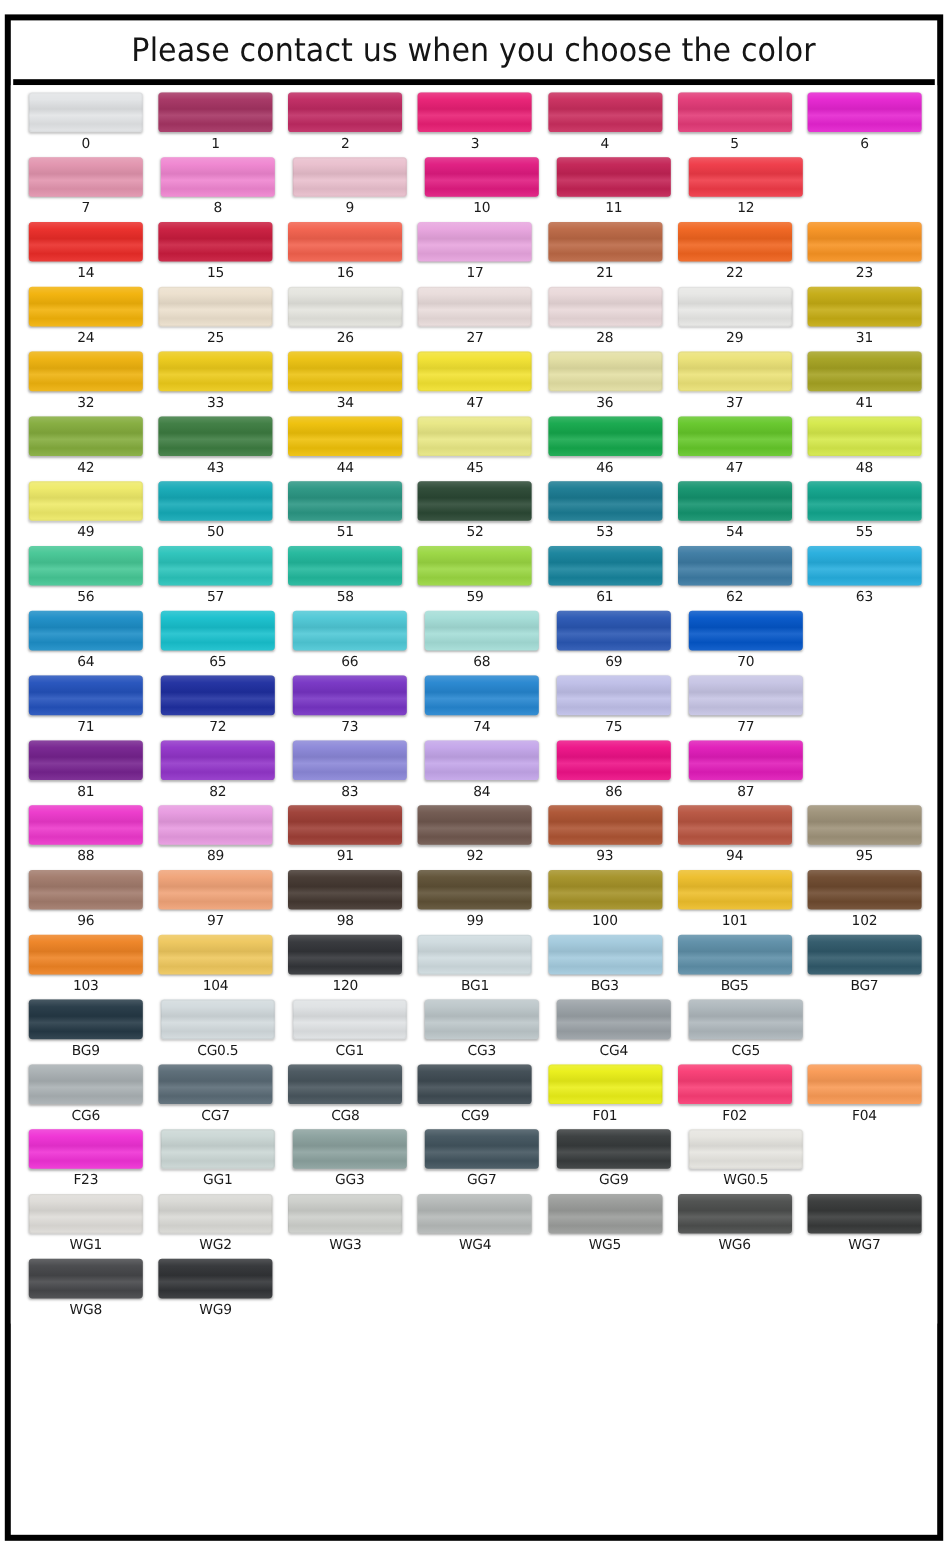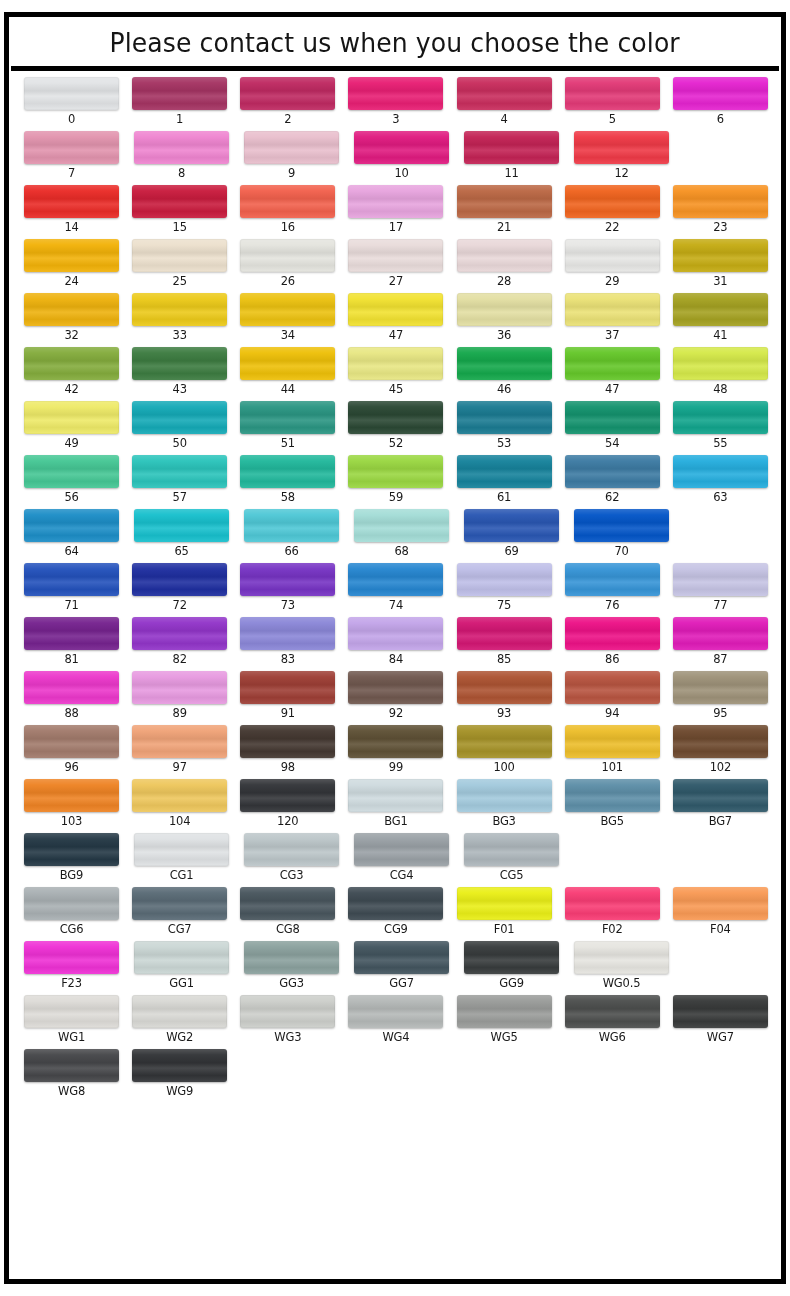--- a/index.html
+++ b/index.html
@@ -389,24 +389,20 @@
           </div>
           <div class="cell">
             <div class="swatch" style="background-color: rgb(38, 134, 208);"></div>
             <div class="label">74</div>
           </div>
           <div class="cell">
             <div class="swatch" style="background-color: rgb(191, 191, 232);"></div>
             <div class="label">75</div>
           </div>
           <div class="cell">
-            <div class="swatch" style="background-color: rgb(55, 149, 215);"></div>
-            <div class="label">76</div>
-          </div>
-          <div class="cell">
             <div class="swatch" style="background-color: rgb(198, 196, 228);"></div>
             <div class="label">77</div>
           </div>
         </div>
         <div class="row">
           <div class="cell">
             <div class="swatch" style="background-color: rgb(118, 35, 143);"></div>
             <div class="label">81</div>
           </div>
           <div class="cell">
@@ -415,24 +411,20 @@
           </div>
           <div class="cell">
             <div class="swatch" style="background-color: rgb(139, 135, 216);"></div>
             <div class="label">83</div>
           </div>
           <div class="cell">
             <div class="swatch" style="background-color: rgb(195, 165, 233);"></div>
             <div class="label">84</div>
           </div>
           <div class="cell">
-            <div class="swatch" style="background-color: rgb(211, 23, 116);"></div>
-            <div class="label">85</div>
-          </div>
-          <div class="cell">
             <div class="swatch" style="background-color: rgb(237, 18, 135);"></div>
             <div class="label">86</div>
           </div>
           <div class="cell">
             <div class="swatch" style="background-color: rgb(224, 28, 185);"></div>
             <div class="label">87</div>
           </div>
         </div>
         <div class="row">
           <div class="cell">
@@ -521,20 +513,24 @@
           </div>
           <div class="cell">
             <div class="swatch" style="background-color: rgb(48, 89, 106);"></div>
             <div class="label">BG7</div>
           </div>
         </div>
         <div class="row">
           <div class="cell">
             <div class="swatch" style="background-color: rgb(37, 57, 70);"></div>
             <div class="label">BG9</div>
+          </div>
+          <div class="cell">
+            <div class="swatch pale" style="background-color: rgb(210, 218, 221);"></div>
+            <div class="label">CG0.5</div>
           </div>
           <div class="cell">
             <div class="swatch pale" style="background-color: rgb(223, 226, 228);"></div>
             <div class="label">CG1</div>
           </div>
           <div class="cell">
             <div class="swatch" style="background-color: rgb(188, 198, 201);"></div>
             <div class="label">CG3</div>
           </div>
           <div class="cell">

